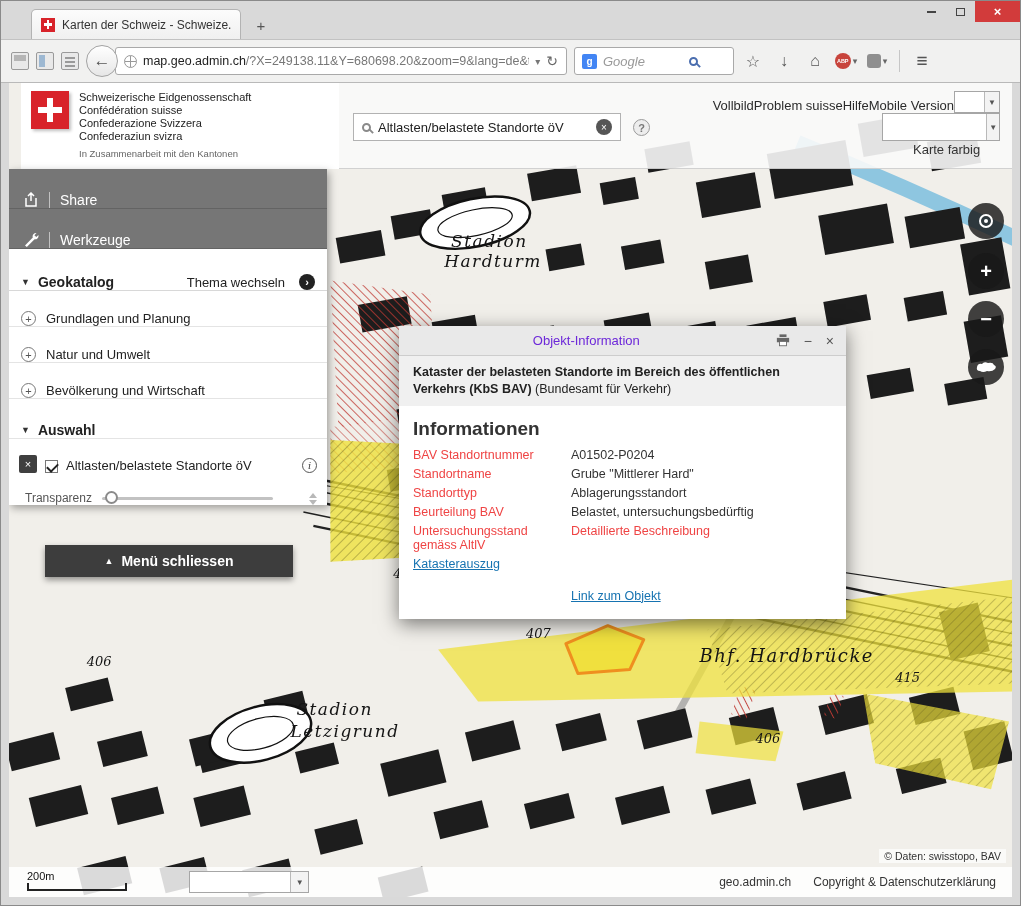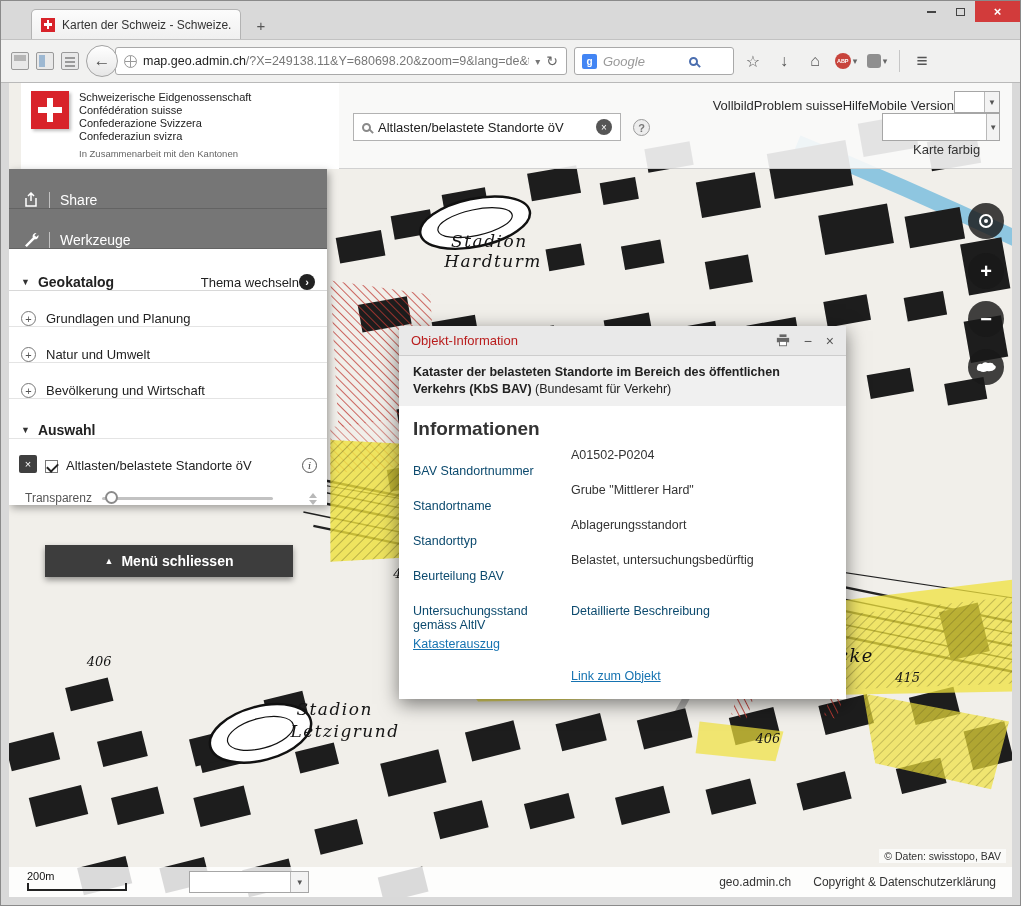--- a/index.html
+++ b/index.html
@@ -88,21 +88,21 @@
 
   
   .sidebar { position:absolute; left:0; top:86px; width:318px; box-shadow:2px 3px 8px rgba(0,0,0,.35); }
   .side-row { display:flex; align-items:flex-end; }
   .row-gray { height:40px; background:#767676; color:#fff; font-size:14px; gap:10px; padding:0 14px; border-bottom:1px solid #636363; cursor:pointer; }
   .pipe { width:1px; height:16px; background:rgba(255,255,255,.55); }
   .row-white { background:#fff; }
   .catalog-head { height:42px; padding:0 12px; justify-content:space-between; border-bottom:1px solid #d8d8d8; }
   .head-left { display:flex; align-items:center; gap:8px; font-size:14px; font-weight:bold; color:#222; }
   .tri { font-size:9px; color:#333; }
-  .theme-link { display:flex; align-items:center; gap:0; font-size:13px; color:#222; cursor:pointer; }
+  .theme-link { display:flex; align-items:center; gap:14px; font-size:13px; color:#222; cursor:pointer; }
   .circle-arrow { width:16px; height:16px; border-radius:50%; background:#222; color:#fff; font-size:11px; font-weight:bold; display:grid; place-items:center; }
   .catalog-item { height:36px; padding:0 12px; gap:10px; font-size:13px; color:#222; border-bottom:1px solid #e4e4e4; cursor:pointer; }
   .plus-circle { width:15px; height:15px; border-radius:50%; border:1px solid #777; color:#555; font-size:11px; display:grid; place-items:center; flex:none; }
   .selection-head { height:40px; padding:0 12px; border-bottom:1px solid #e4e4e4; }
   .layer-row { height:34px; padding:0 10px; gap:8px; font-size:13px; color:#222; }
   .remove-btn { width:18px; height:18px; background:#3f3f3f; border-radius:2px; color:#fff; font-size:11px; display:grid; place-items:center; flex:none; }
   .checkbox { width:13px; height:13px; border:1px solid #777; background:#fff; position:relative; flex:none; }
   .checkbox::after { content:""; position:absolute; left:1px; top:2px; width:9px; height:5px; border-left:2px solid #222; border-bottom:2px solid #222; transform:rotate(-45deg); }
   .layer-label { flex:1; white-space:nowrap; overflow:hidden; }
   .info-circle { width:15px; height:15px; border-radius:50%; border:1px solid #555; color:#444; font-family:"DejaVu Serif",serif;
@@ -121,28 +121,28 @@
   
   .map-ctrl { position:absolute; right:8px; width:36px; height:36px; border-radius:50%; background:rgba(25,25,25,.82);
               color:#fff; display:grid; place-items:center; cursor:pointer; }
   .ctrl-plus, .ctrl-minus { font-size:20px; font-weight:bold; }
   .ring { width:14px; height:14px; border:2px solid #fff; border-radius:50%; display:grid; place-items:center; }
   .ring::after { content:""; width:4px; height:4px; background:#fff; border-radius:50%; }
 
   
   .popup { position:absolute; left:390px; top:243px; width:447px; background:#fff; box-shadow:0 5px 18px rgba(0,0,0,.5); font-size:12.5px; }
   .popup-header { height:30px; background:#e9e9e9; border-bottom:1px solid #cdcdcd; display:flex; align-items:center; padding:0 12px; gap:14px; }
-  .popup-title { flex:1; font-size:13px; color:#b91c1c; }
+  .popup-title { flex:1; font-size:13px; color:#6d28d9;text-align:center; }
   .popup-hicon { color:#555; font-size:14px; cursor:pointer; display:grid; place-items:center; }
   .popup-subtitle { background:#f0f0f0; padding:8px 14px; line-height:1.35; color:#222; }
   .popup-subtitle .b { font-weight:bold; }
   .popup-body { padding:10px 14px 16px; color:#333; }
   .info-title { font-weight:bold; font-size:19px; margin:2px 0 8px; }
   .info-grid { display:grid; grid-template-columns:150px 1fr; column-gap:8px; row-gap:5px; }
-  .ilabel { color:#0c4a6e;margin-top:16px; }
+  .ilabel { color:#ef4444; }
   a.plink { color:#1673b1; text-decoration:underline; cursor:pointer; }
   .grid-spacer { grid-column:1 / 3; height:8px; }
 
   
   .footer { position:absolute; left:0; right:0; bottom:0; height:30px; background:rgba(255,255,255,.84); display:flex;
             align-items:center; padding:0 10px; font-size:12px; color:#333; }
   .scale { width:100px; margin-left:8px; position:relative; height:24px; }
   .scale-label { position:absolute; top:0; left:0; right:0; text-align:left; font-size:11px; color:#111; }
   .scale-bar { position:absolute; bottom:3px; left:0; right:0; height:8px; border-left:2px solid #222; border-right:2px solid #222; border-bottom:2px solid #222; }
   .proj-select { width:120px; height:22px; margin-left:62px; }

